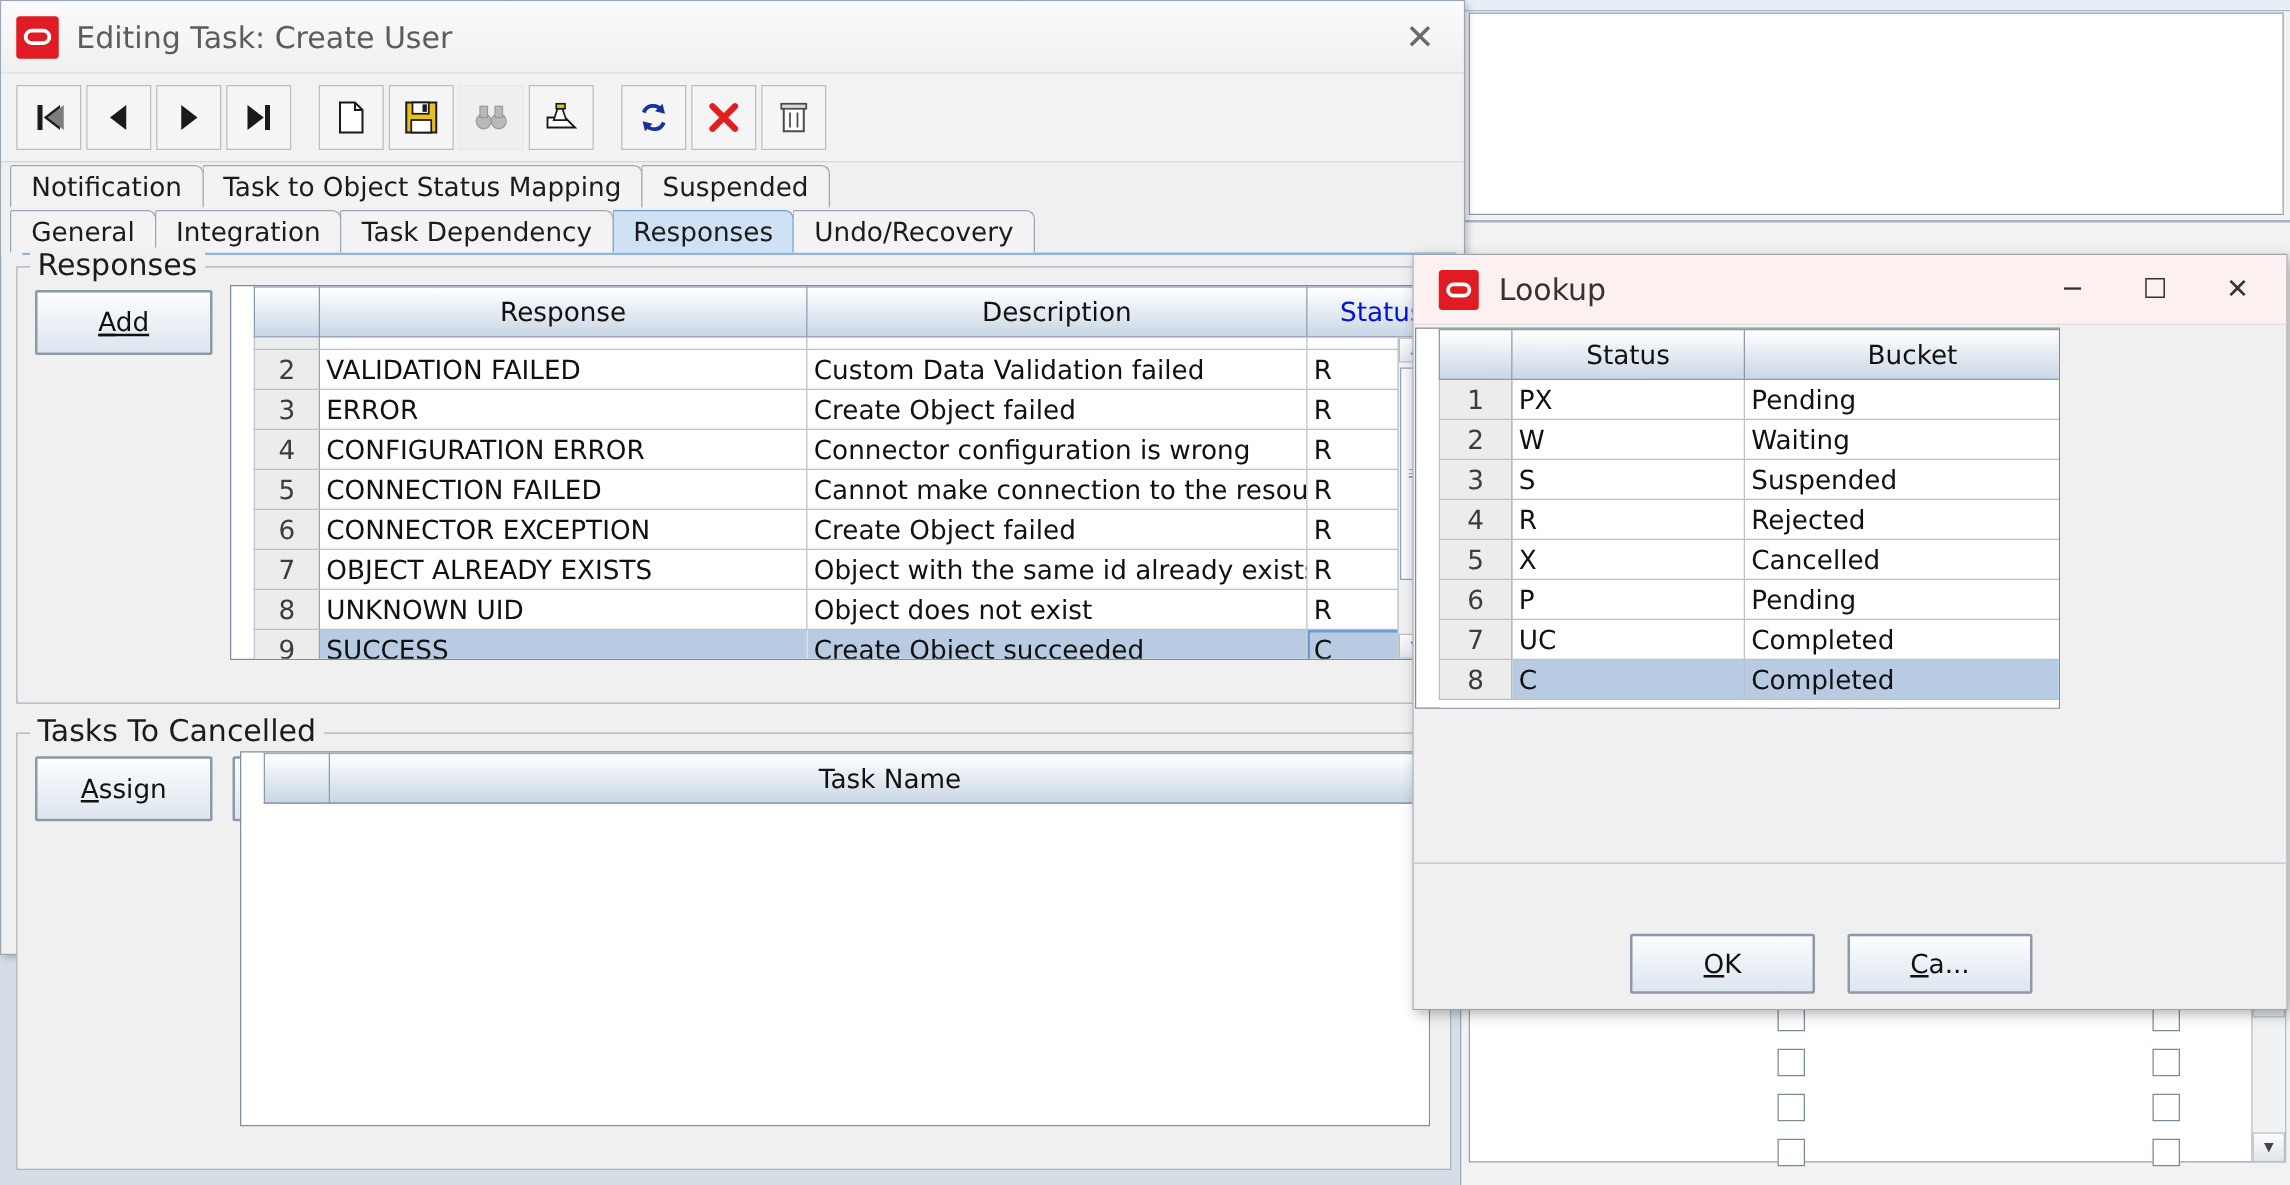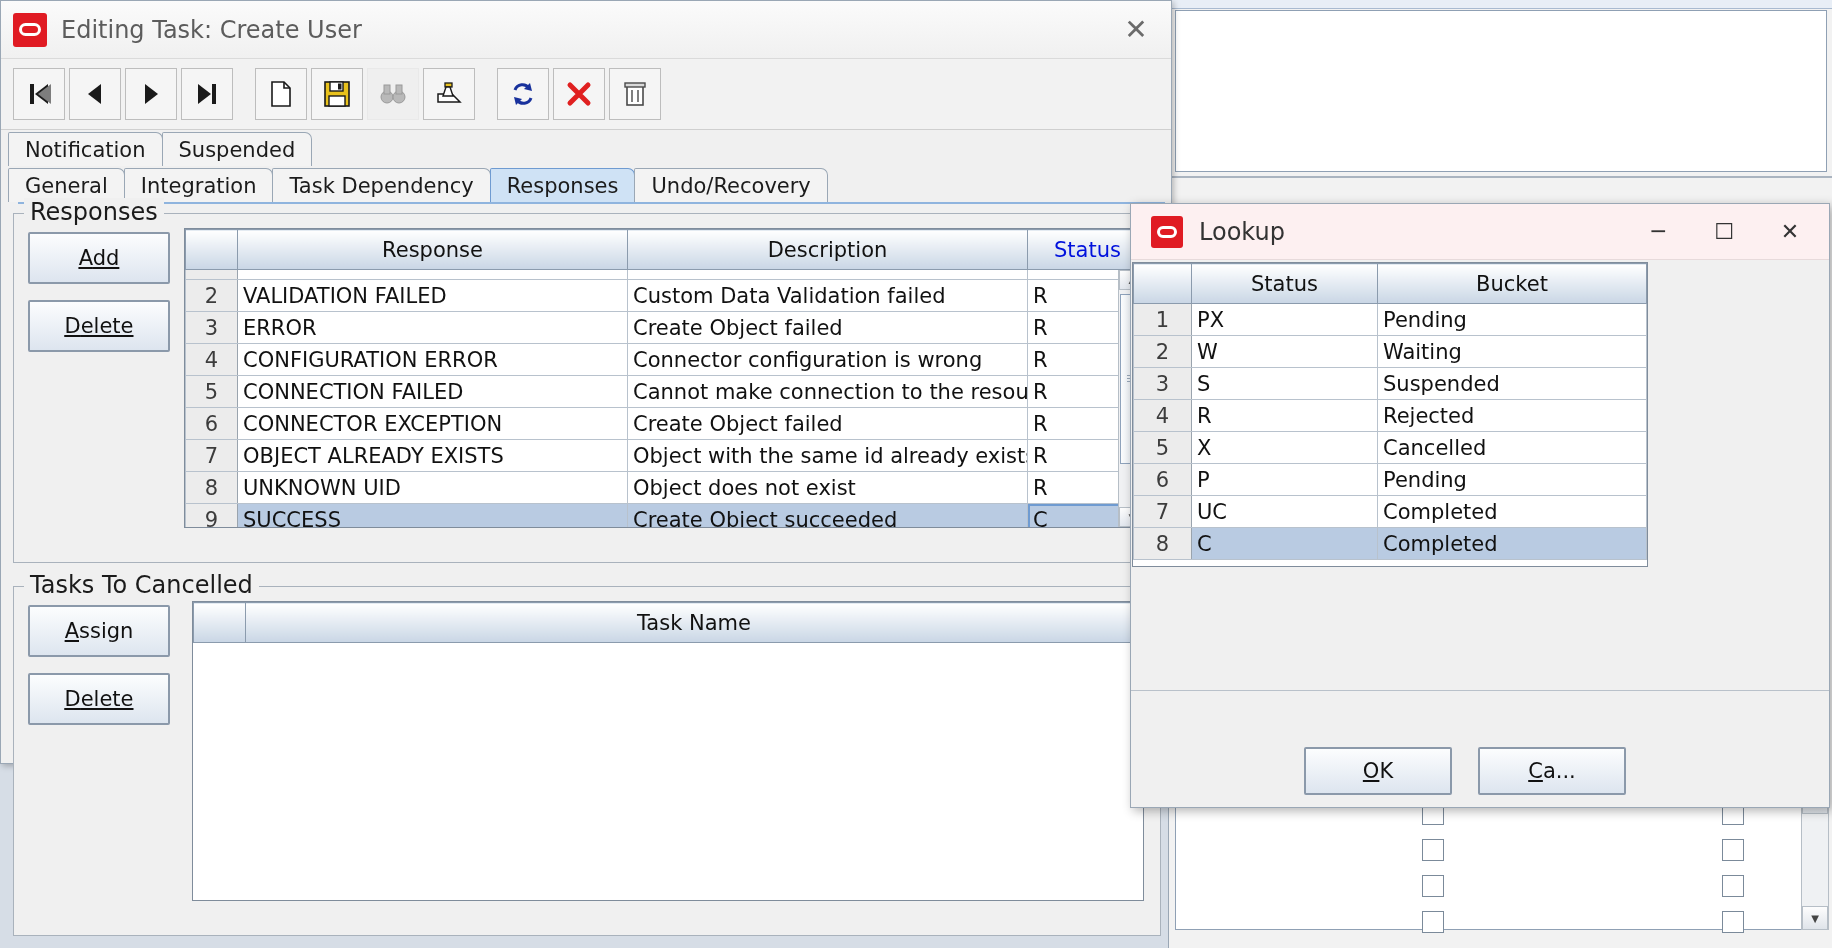--- a/index.html
+++ b/index.html
@@ -49,30 +49,30 @@
   .tab.active{background:#cfe2f5;border-color:#6f9bd1;}
   .tabrow.row2 .tab{border-bottom:none;text-align:center;}
   .tab-underline{height:2px;background:#8fb4de;margin:0 6px 0 10px;}
 
   
   .group{position:absolute;border:1px solid #a9b2bc;background:#f0f0f0;box-sizing:border-box;}
   .group-title{position:absolute;top:-16px;left:10px;background:#f0f0f0;padding:0 6px;font-size:24px;color:#1b1b1b;}
   #responses-group{left:12px;top:212px;width:1148px;height:350px;}
   #tasks-group{left:12px;top:585px;width:1148px;height:350px;}
 
-  .sidebtns{position:absolute;left:14px;top:18px;display:flex;flex-direction:column;gap:16px;}
+  .sidebtns{position:absolute;left:14px;top:18px;display:flex;flex-direction:row;gap:16px;}
   .jbtn{width:142px;height:52px;border:2px solid #8b99aa;background:linear-gradient(#fcfdfe,#dde5ef);
     font-size:21px;color:#111;display:flex;align-items:center;justify-content:center;box-sizing:border-box;border-radius:2px;}
   .jbtn u{text-decoration:underline;}
 
   .tablewrap{position:absolute;background:#fff;border:1px solid #7f8c9b;box-sizing:border-box;overflow:hidden;}
   #responses-table{left:170px;top:14px;width:962px;height:300px;}
   #tasks-table{left:178px;top:14px;width:952px;height:300px;}
 
-  table.jt{border-collapse:collapse;table-layout:fixed;width:100%;font-size:21px;color:#111;}
+  table.jt{border-collapse:collapse;table-layout:fixed;width:100%;font-size:21px;color:#111;margin-left:18px;}
   table.jt th{
     background:linear-gradient(#ffffff,#c9d6e5);border:1px solid #8b9bad;
     height:40px;font-weight:normal;font-size:21px;color:#111;text-align:center;box-sizing:border-box;
   }
   table.jt th.sorted{color:#0011dd;}
   table.jt td{border:1px solid #b8c2cd;height:32px;padding:0 5px;box-sizing:border-box;
     white-space:nowrap;overflow:hidden;background:#fff;}
   table.jt td.rownum{background:#ececec;text-align:center;color:#3c3c3c;border-right:1px solid #9aa4ae;}
   table.jt tr.selected td{background:#b9cbe2;}
   table.jt tr.selected td.rownum{background:#ececec;}
@@ -218,20 +218,21 @@
             <rect x="2" y="3" width="20" height="4" fill="#d9d9d9" stroke="#4a4a4a" stroke-width="1.4"></rect>
             <path d="M9 10 v12 M15 10 v12" stroke="#4a4a4a" stroke-width="1.4"></path>
           </svg>
       </div>
     </div>
   </div>
 
   <div class="tabstrip">
     <div class="tabrow row1">
       <div class="tab">Notification</div>
+      <div class="tab">Task to Object Status Mapping</div>
       <div class="tab">Suspended</div>
     </div>
     <div class="tabrow row2">
       <div class="tab">General</div>
       <div class="tab">Integration</div>
       <div class="tab">Task Dependency</div>
       <div class="tab active">Responses</div>
       <div class="tab">Undo/Recovery</div>
     </div>
     <div class="tab-underline"></div>

